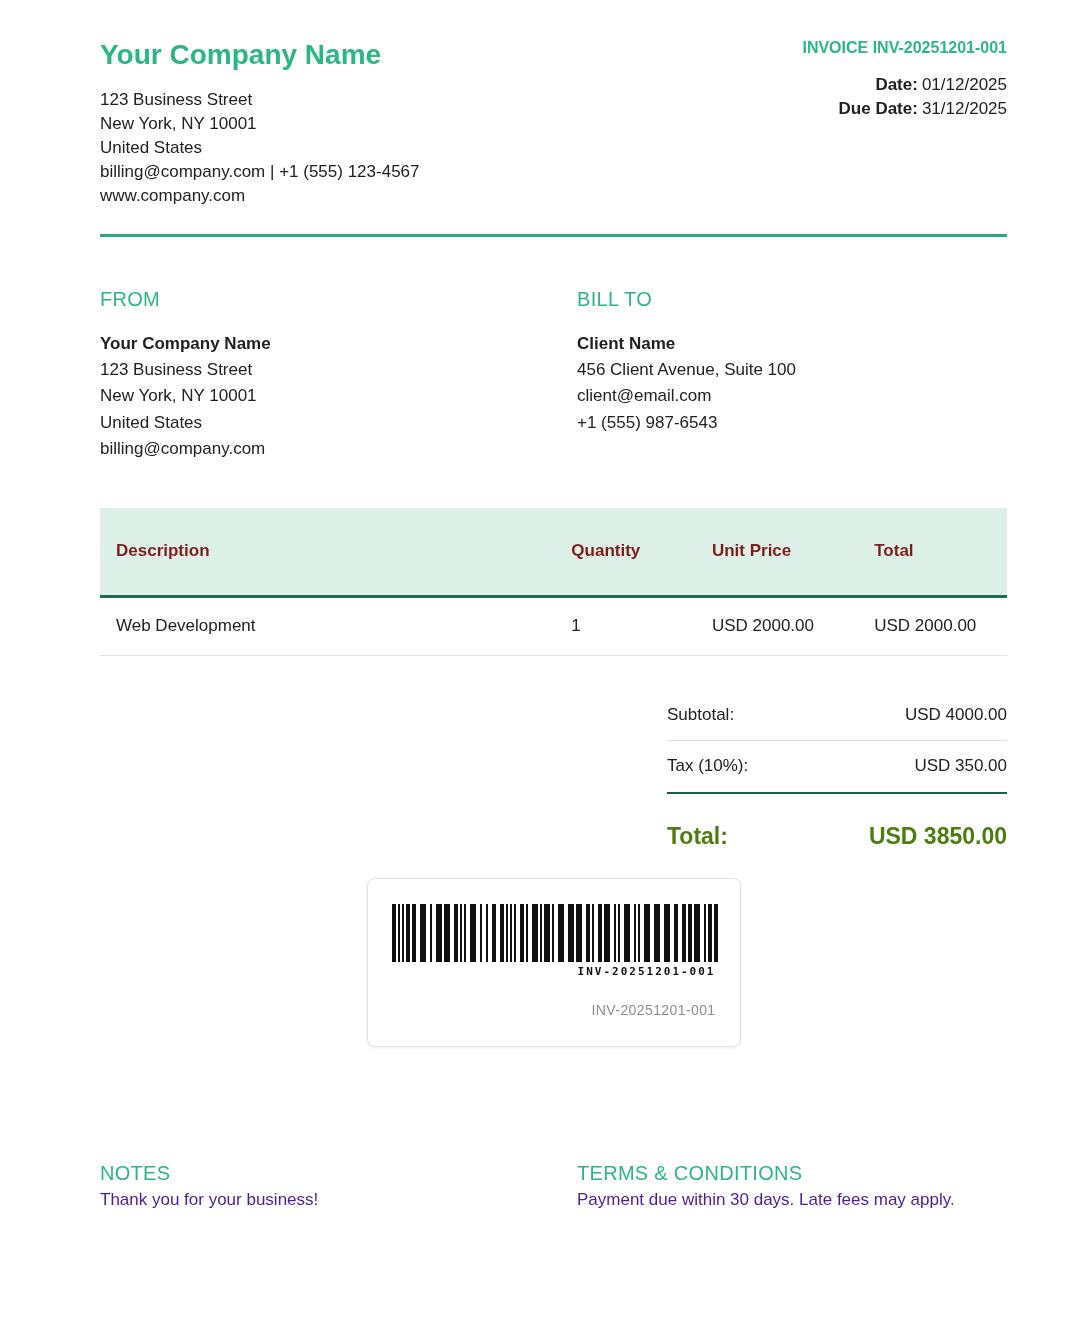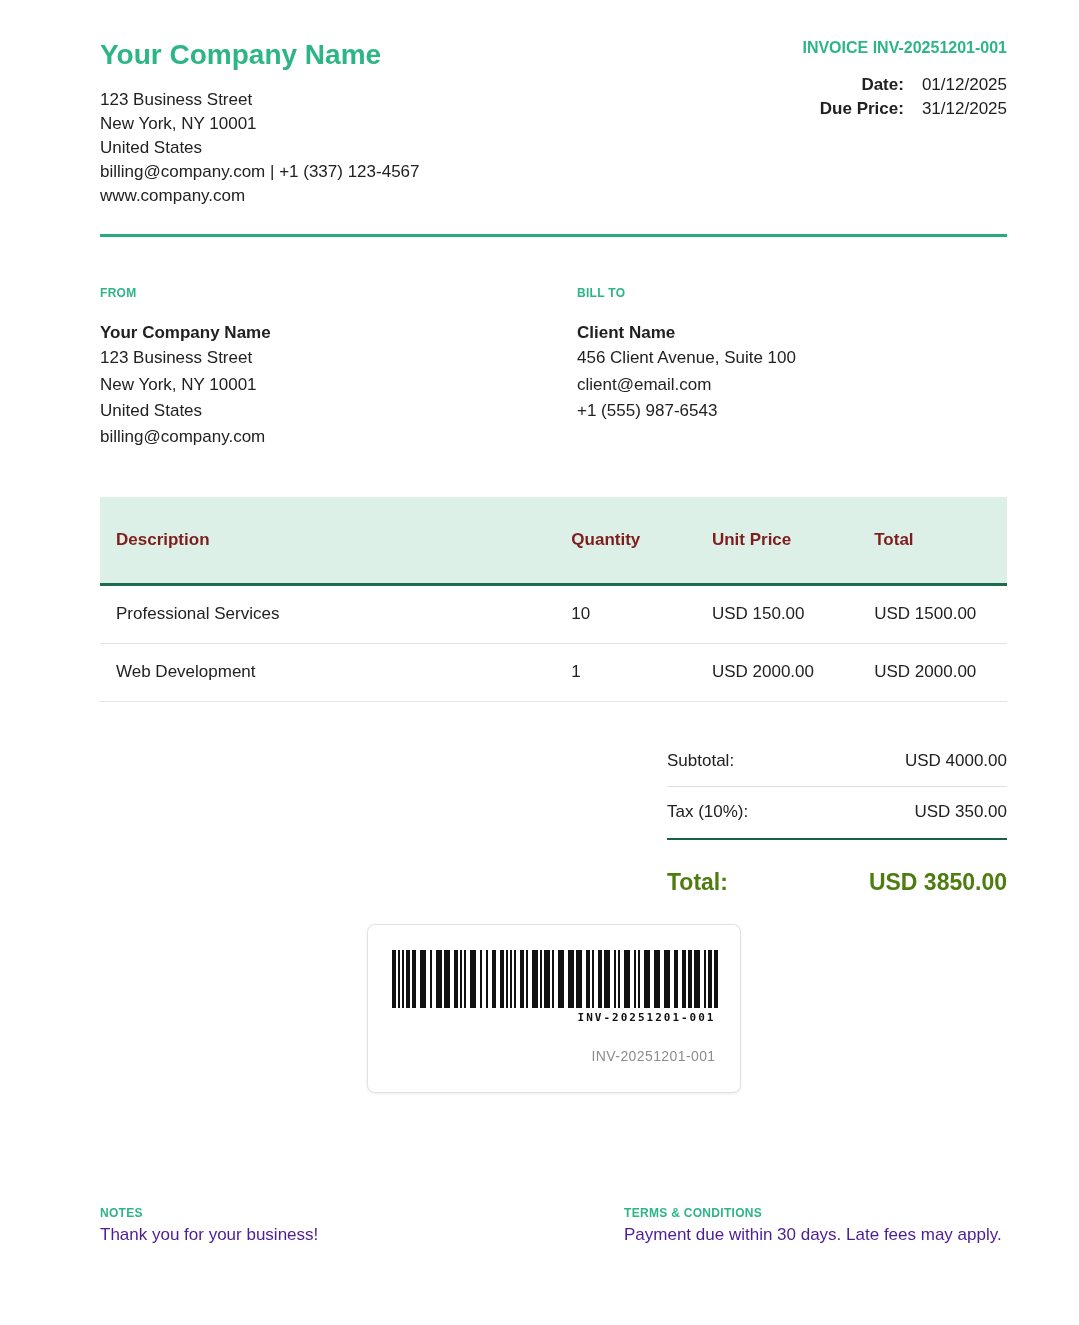--- a/index.html
+++ b/index.html
@@ -12,27 +12,27 @@
   .page { padding:38px 72px 18px 100px; }
 
   
   .top-header { display:flex; justify-content:space-between; align-items:flex-start; }
   .company-title { color:#2db586; font-size:28px; font-weight:bold; line-height:1.2; }
   .company-address { margin-top:16px; font-size:17px; line-height:1.42; color:#222; }
   .invoice-head { text-align:right; }
   .invoice-title { color:#2db586; font-size:16px; font-weight:bold; line-height:1.2; }
   .date-lines { margin-top:16px; font-size:17px; line-height:1.42; }
   .date-label { font-weight:bold; }
-  .date-value { margin-left:18px;text-align:center; }
+  .date-value { margin-left:4px;text-align:center; }
 
   .top-divider { border:none; border-top:3px solid #2aa87e; margin-top:26px; }
 
   
   .parties { display:grid; grid-template-columns:477px auto; margin-top:48px; }
-  .section-heading { color:#2db586; font-size:12px; font-weight:bold; letter-spacing:0.3px; }
+  .section-heading { color:#2db586; font-size:20px; font-weight:normal; letter-spacing:0.3px; }
   .party-name { font-weight:bold; margin-top:18px; font-size:17px; }
   .party-lines { font-size:17px; line-height:1.55; color:#222; }
 
   
   table.items { width:100%; border-collapse:collapse; margin-top:46px; }
   table.items th {
     background:#ddf0e8; color:#7f1d1d; font-weight:bold; font-size:17px;
     text-align:left; padding:31px 16px; border-bottom:3px solid #1e6b50;
   }
   table.items td {
@@ -58,47 +58,47 @@
     padding:25px 24px 26px 24px; text-align:right;
   }
   .barcode-svg { display:block; margin:0 auto; }
   .barcode-value {
     font-family:"DejaVu Sans Mono", monospace; font-size:11px; font-weight:bold;
     letter-spacing:2px; color:#111; margin-top:2px;
   }
   .barcode-caption { font-size:14px; color:#8d8d8d; letter-spacing:0.4px; margin-top:20px; }
 
   
-  .notes-terms { display:grid; grid-template-columns:477px auto; margin-top:112px;gap:47px; }
+  .notes-terms { display:grid; grid-template-columns:477px auto; margin-top:112px; }
   .nt-text { font-size:17px; color:#4c1d95; }
 </style>
 </head>
 <body>
 
 <div class="page">
 
   <div class="top-header">
     <div>
       <div class="company-title">Your Company Name</div>
       <div class="company-address">
         <div>123 Business Street</div>
         <div>New York, NY 10001</div>
         <div>United States</div>
-        <div>billing@company.com | +1 (337) 123-4567</div>
+        <div>billing@company.com | +1 (555) 123-4567</div>
         <div>www.company.com</div>
       </div>
     </div>
     <div class="invoice-head">
       <div class="invoice-title">INVOICE INV-20251201-001</div>
       <div class="date-lines">
         <div>
           <span class="date-label">Date:</span><span class="date-value">01/12/2025</span>
         </div>
         <div>
-          <span class="date-label">Due Price:</span><span class="date-value">31/12/2025</span>
+          <span class="date-label">Due Date:</span><span class="date-value">31/12/2025</span>
         </div>
       </div>
     </div>
   </div>
 
   <hr class="top-divider">
 
   <div class="parties">
     <div>
       <div class="section-heading">FROM</div>
@@ -124,26 +124,20 @@
   <table class="items">
     <thead>
       <tr>
         <th class="col-desc">Description</th>
         <th class="col-qty">Quantity</th>
         <th class="col-price">Unit Price</th>
         <th class="col-total">Total</th>
       </tr>
     </thead>
     <tbody>
-      <tr>
-        <td>Professional Services</td>
-        <td>10</td>
-        <td>USD 150.00</td>
-        <td>USD 1500.00</td>
-      </tr>
       <tr>
         <td>Web Development</td>
         <td>1</td>
         <td>USD 2000.00</td>
         <td>USD 2000.00</td>
       </tr>
     </tbody>
   </table>
 
   <div class="totals">

